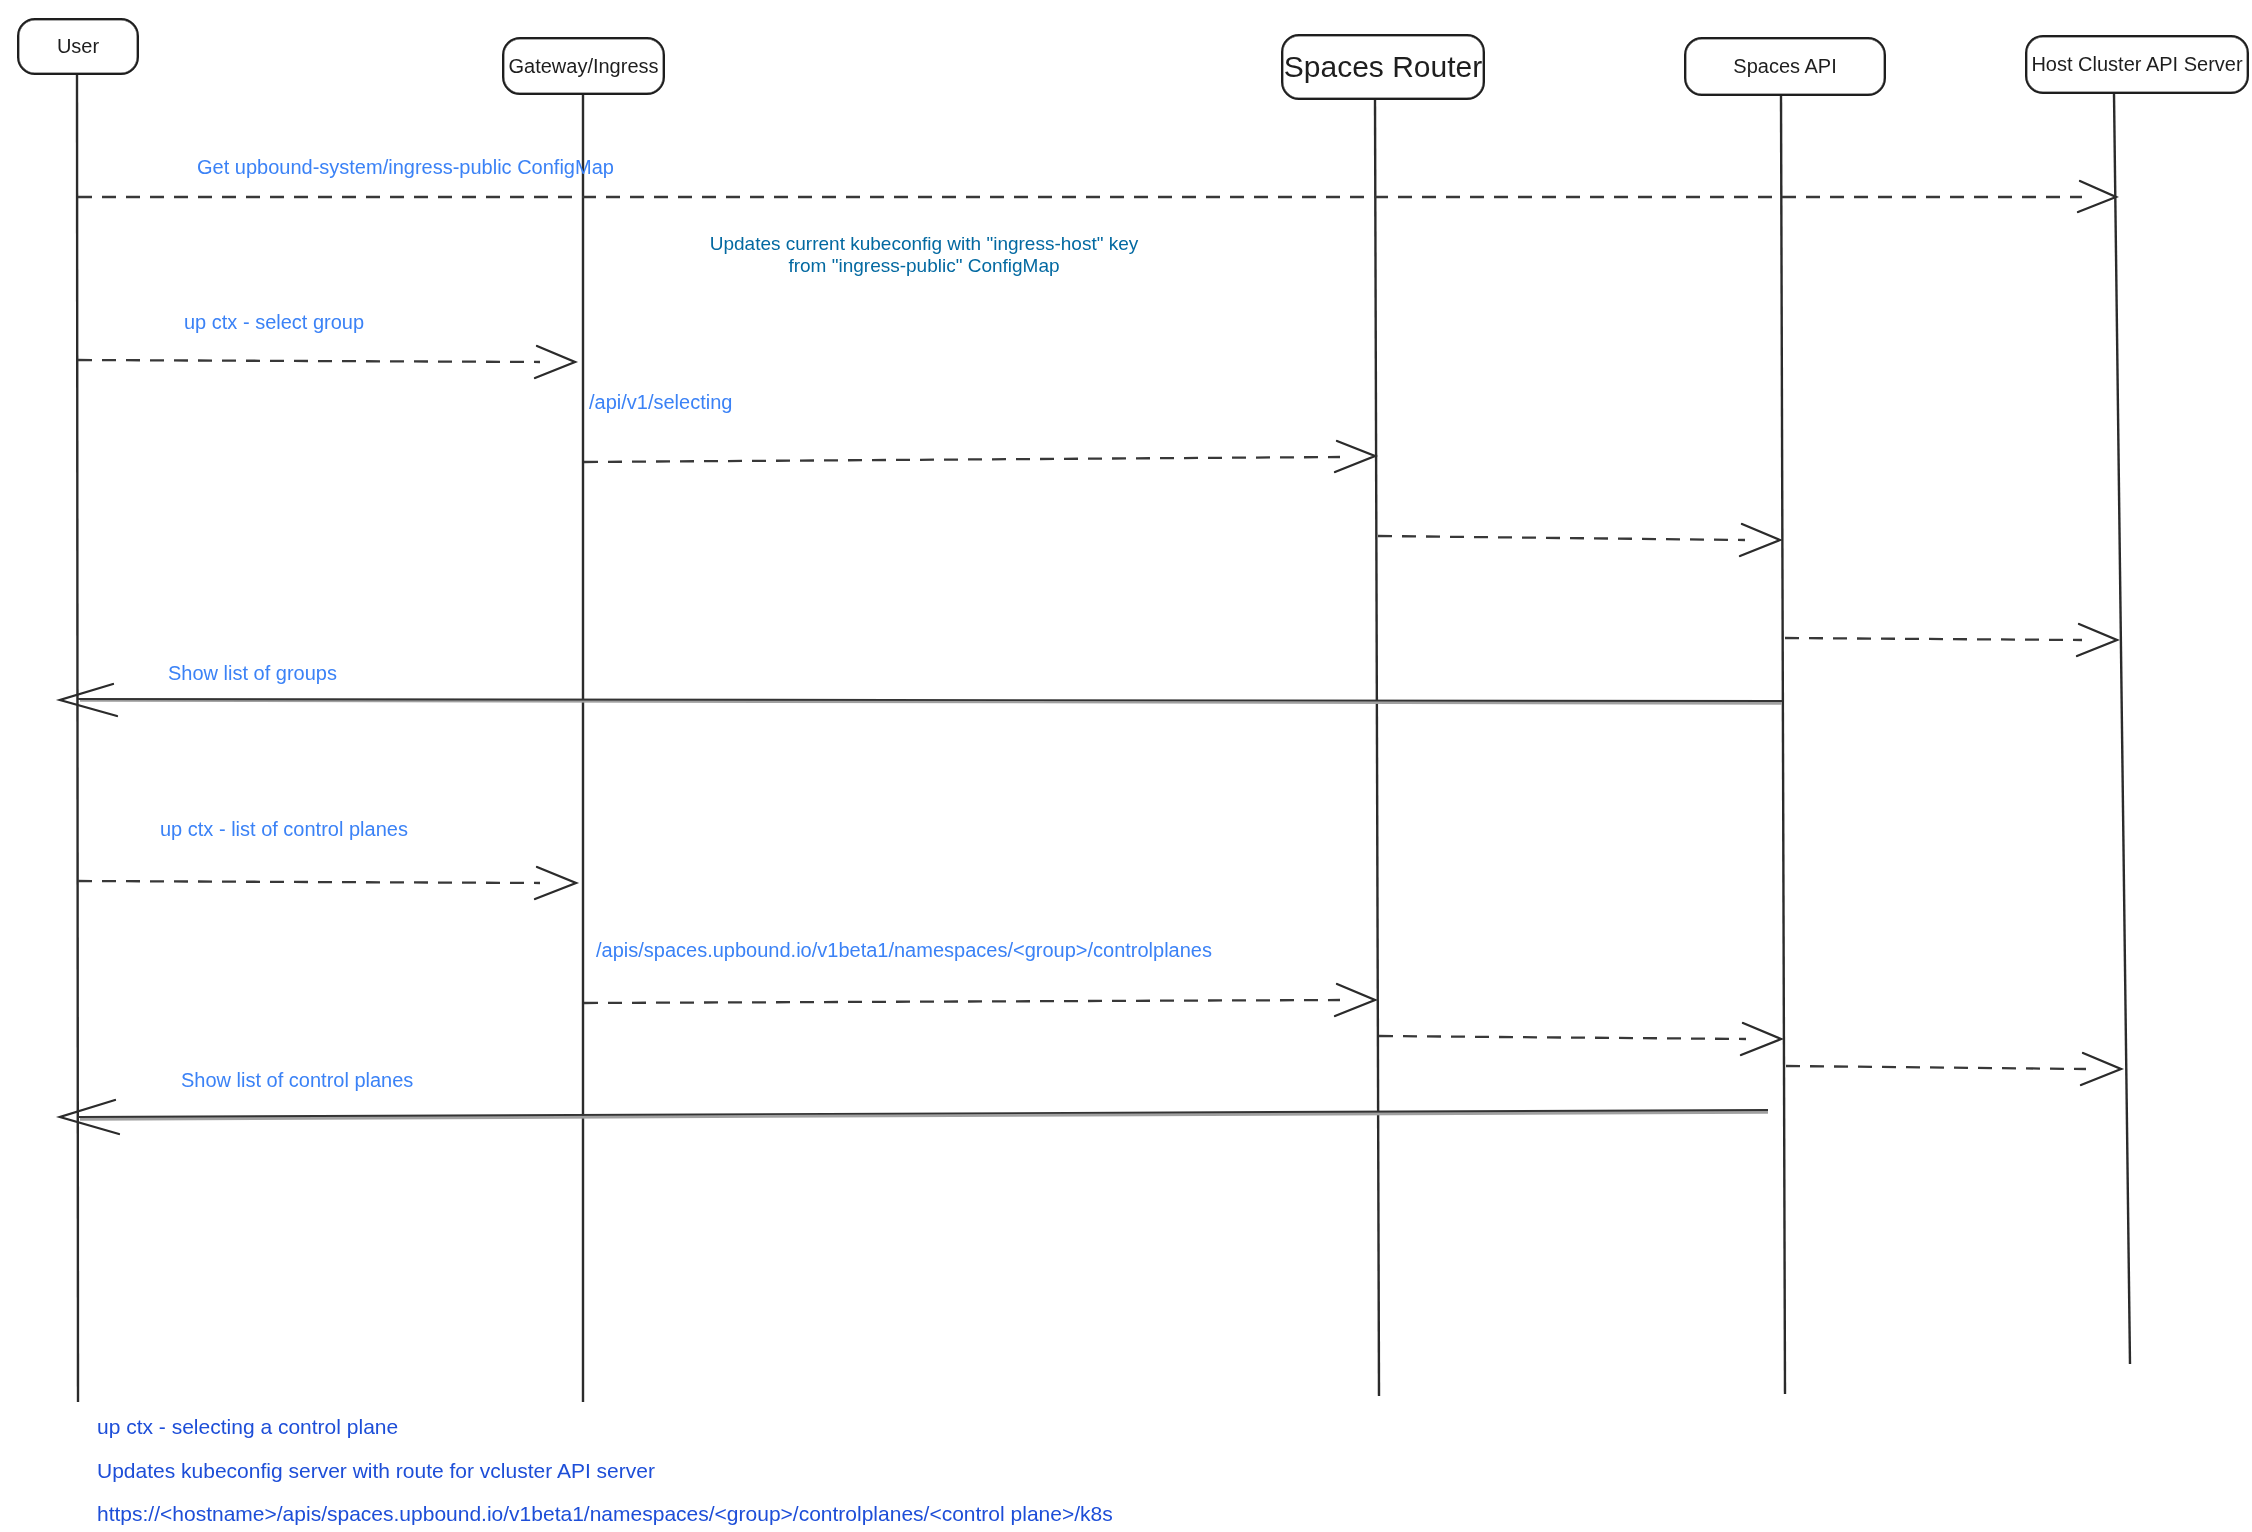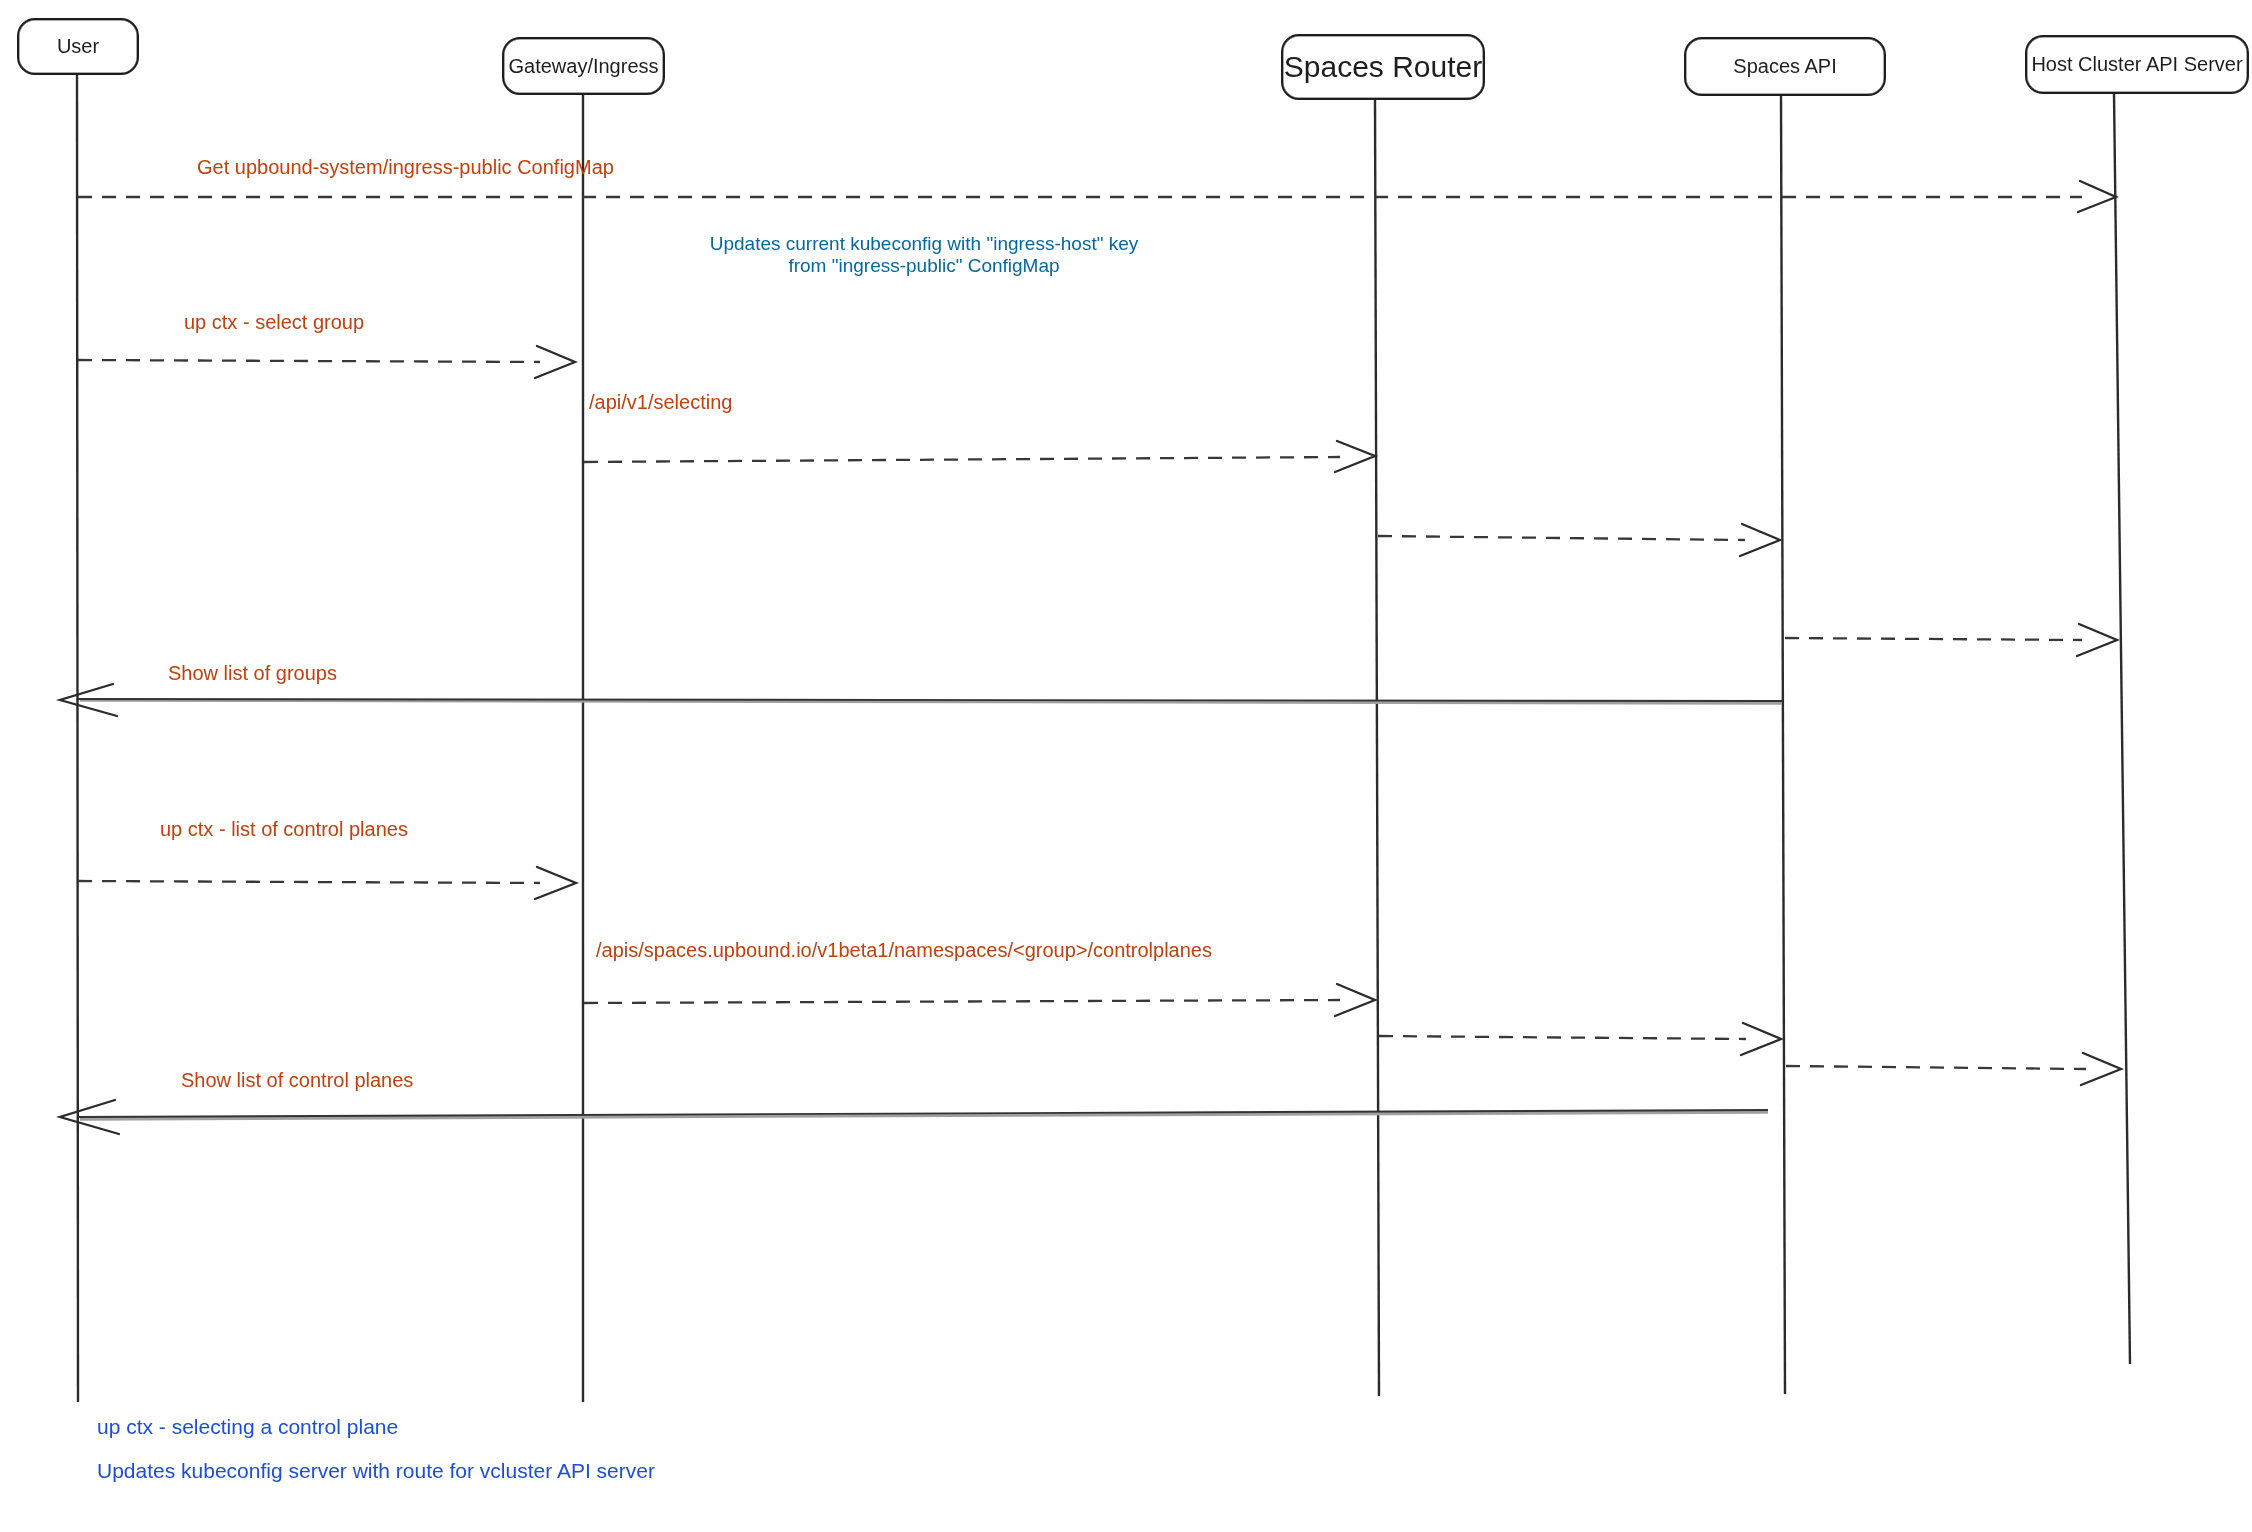--- a/index.html
+++ b/index.html
@@ -33,21 +33,21 @@
     align-items: center;
     justify-content: center;
     color: #1e1e1e;
     font-size: 20px;
     z-index: 2;
     box-shadow: 0 0 0 0.5px #555 inset;
   }
   .actor-box.large { font-size: 30px; align-items: center; }
   .msg-label {
     position: absolute;
-    color: #c2410c;
+    color: #3b82f6;
     font-size: 20px;
     white-space: nowrap;
     z-index: 3;
     line-height: 24px;
   }
   .note {
     position: absolute;
     color: #0369a1;
     font-size: 19px;
     line-height: 22px;
@@ -141,14 +141,15 @@
 
   <div class="msg-label" style="left:184px; top:310px;">up ctx - select group</div>
   <div class="msg-label" style="left:589px; top:390px;">/api/v1/selecting</div>
   <div class="msg-label" style="left:168px; top:661px;">Show list of groups</div>
   <div class="msg-label" style="left:160px; top:817px;">up ctx - list of control planes</div>
   <div class="msg-label" style="left:596px; top:938px;">/apis/spaces.upbound.io/v1beta1/namespaces/&lt;group&gt;/controlplanes</div>
   <div class="msg-label" style="left:181px; top:1068px;">Show list of control planes</div>
 
   <div class="footer-line" style="left:97px; top:1415px;">up ctx - selecting a control plane</div>
   <div class="footer-line" style="left:97px; top:1459px;">Updates kubeconfig server with route for vcluster API server</div>
+  <div class="footer-line" style="left:97px; top:1502px;">https://&lt;hostname&gt;/apis/spaces.upbound.io/v1beta1/namespaces/&lt;group&gt;/controlplanes/&lt;control plane&gt;/k8s</div>
 
 </div>
 
 </body></html>

